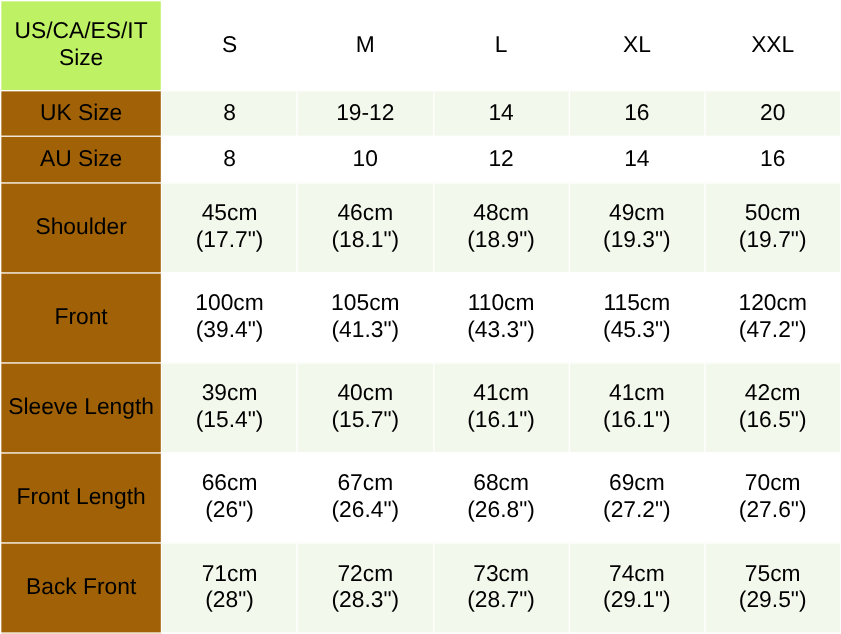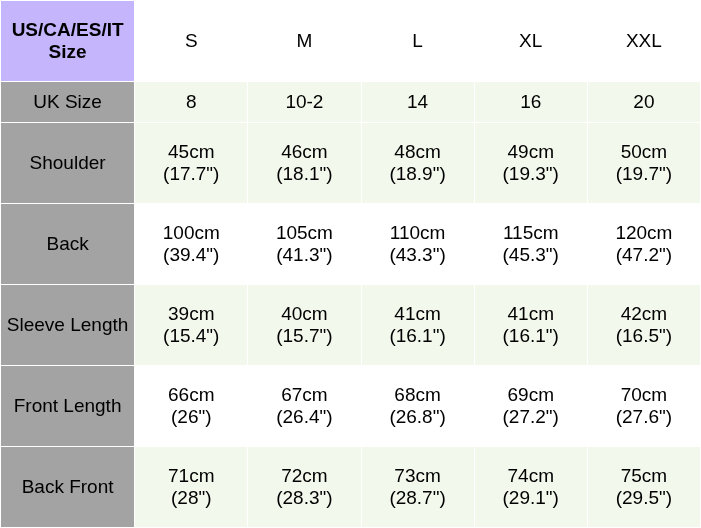--- a/index.html
+++ b/index.html
@@ -27,35 +27,34 @@
     text-align: center;
     vertical-align: middle;
     font-size: 19px;
     color: #000000;
     padding: 0 2px;
     line-height: 1.18;
     word-wrap: break-word;
   }
   
   #size-table td.rowhead {
-    background: #a3a3a3;
+    background: #a16207;
     font-size: 19px;
   }
   
   #size-table td.cell {
     background: #ffffff;
   }
   
   #size-table tr.alt td.cell {
     background: #f3f8ec;
   }
   
   #size-table tr.head td.rowhead {
-    background: #c4b5fd;
-    font-weight: bold;
+    background: #bef264;
   }
   #size-table tr.head td.cell {
     background: #ffffff;
   }
   .two-line span { display: block; }
   .unit { white-space: nowrap; }
 </style>
 </head>
 <body>
 
@@ -78,37 +77,60 @@
       <td class="cell">XXL</td>
     </tr>
 
     <tr class="alt">
       <td class="rowhead">UK Size</td>
       <td class="cell two-line">
         <span>8</span>
         <span class="unit"></span>
       </td>
       <td class="cell two-line">
-        <span>10-2</span>
+        <span>19-12</span>
         <span class="unit"></span>
       </td>
       <td class="cell two-line">
         <span>14</span>
         <span class="unit"></span>
       </td>
       <td class="cell two-line">
         <span>16</span>
         <span class="unit"></span>
       </td>
       <td class="cell two-line">
         <span>20</span>
         <span class="unit"></span>
       </td>
     </tr>
 
+    <tr>
+      <td class="rowhead">AU Size</td>
+      <td class="cell two-line">
+        <span>8</span>
+        <span class="unit"></span>
+      </td>
+      <td class="cell two-line">
+        <span>10</span>
+        <span class="unit"></span>
+      </td>
+      <td class="cell two-line">
+        <span>12</span>
+        <span class="unit"></span>
+      </td>
+      <td class="cell two-line">
+        <span>14</span>
+        <span class="unit"></span>
+      </td>
+      <td class="cell two-line">
+        <span>16</span>
+        <span class="unit"></span>
+      </td>
+    </tr>
 
     <tr class="alt">
       <td class="rowhead">Shoulder</td>
       <td class="cell two-line">
         <span>45cm</span>
         <span class="unit">(17.7")</span>
       </td>
       <td class="cell two-line">
         <span>46cm</span>
         <span class="unit">(18.1")</span>
@@ -121,21 +143,21 @@
         <span>49cm</span>
         <span class="unit">(19.3")</span>
       </td>
       <td class="cell two-line">
         <span>50cm</span>
         <span class="unit">(19.7")</span>
       </td>
     </tr>
 
     <tr>
-      <td class="rowhead">Back</td>
+      <td class="rowhead">Front</td>
       <td class="cell two-line">
         <span>100cm</span>
         <span class="unit">(39.4")</span>
       </td>
       <td class="cell two-line">
         <span>105cm</span>
         <span class="unit">(41.3")</span>
       </td>
       <td class="cell two-line">
         <span>110cm</span>

